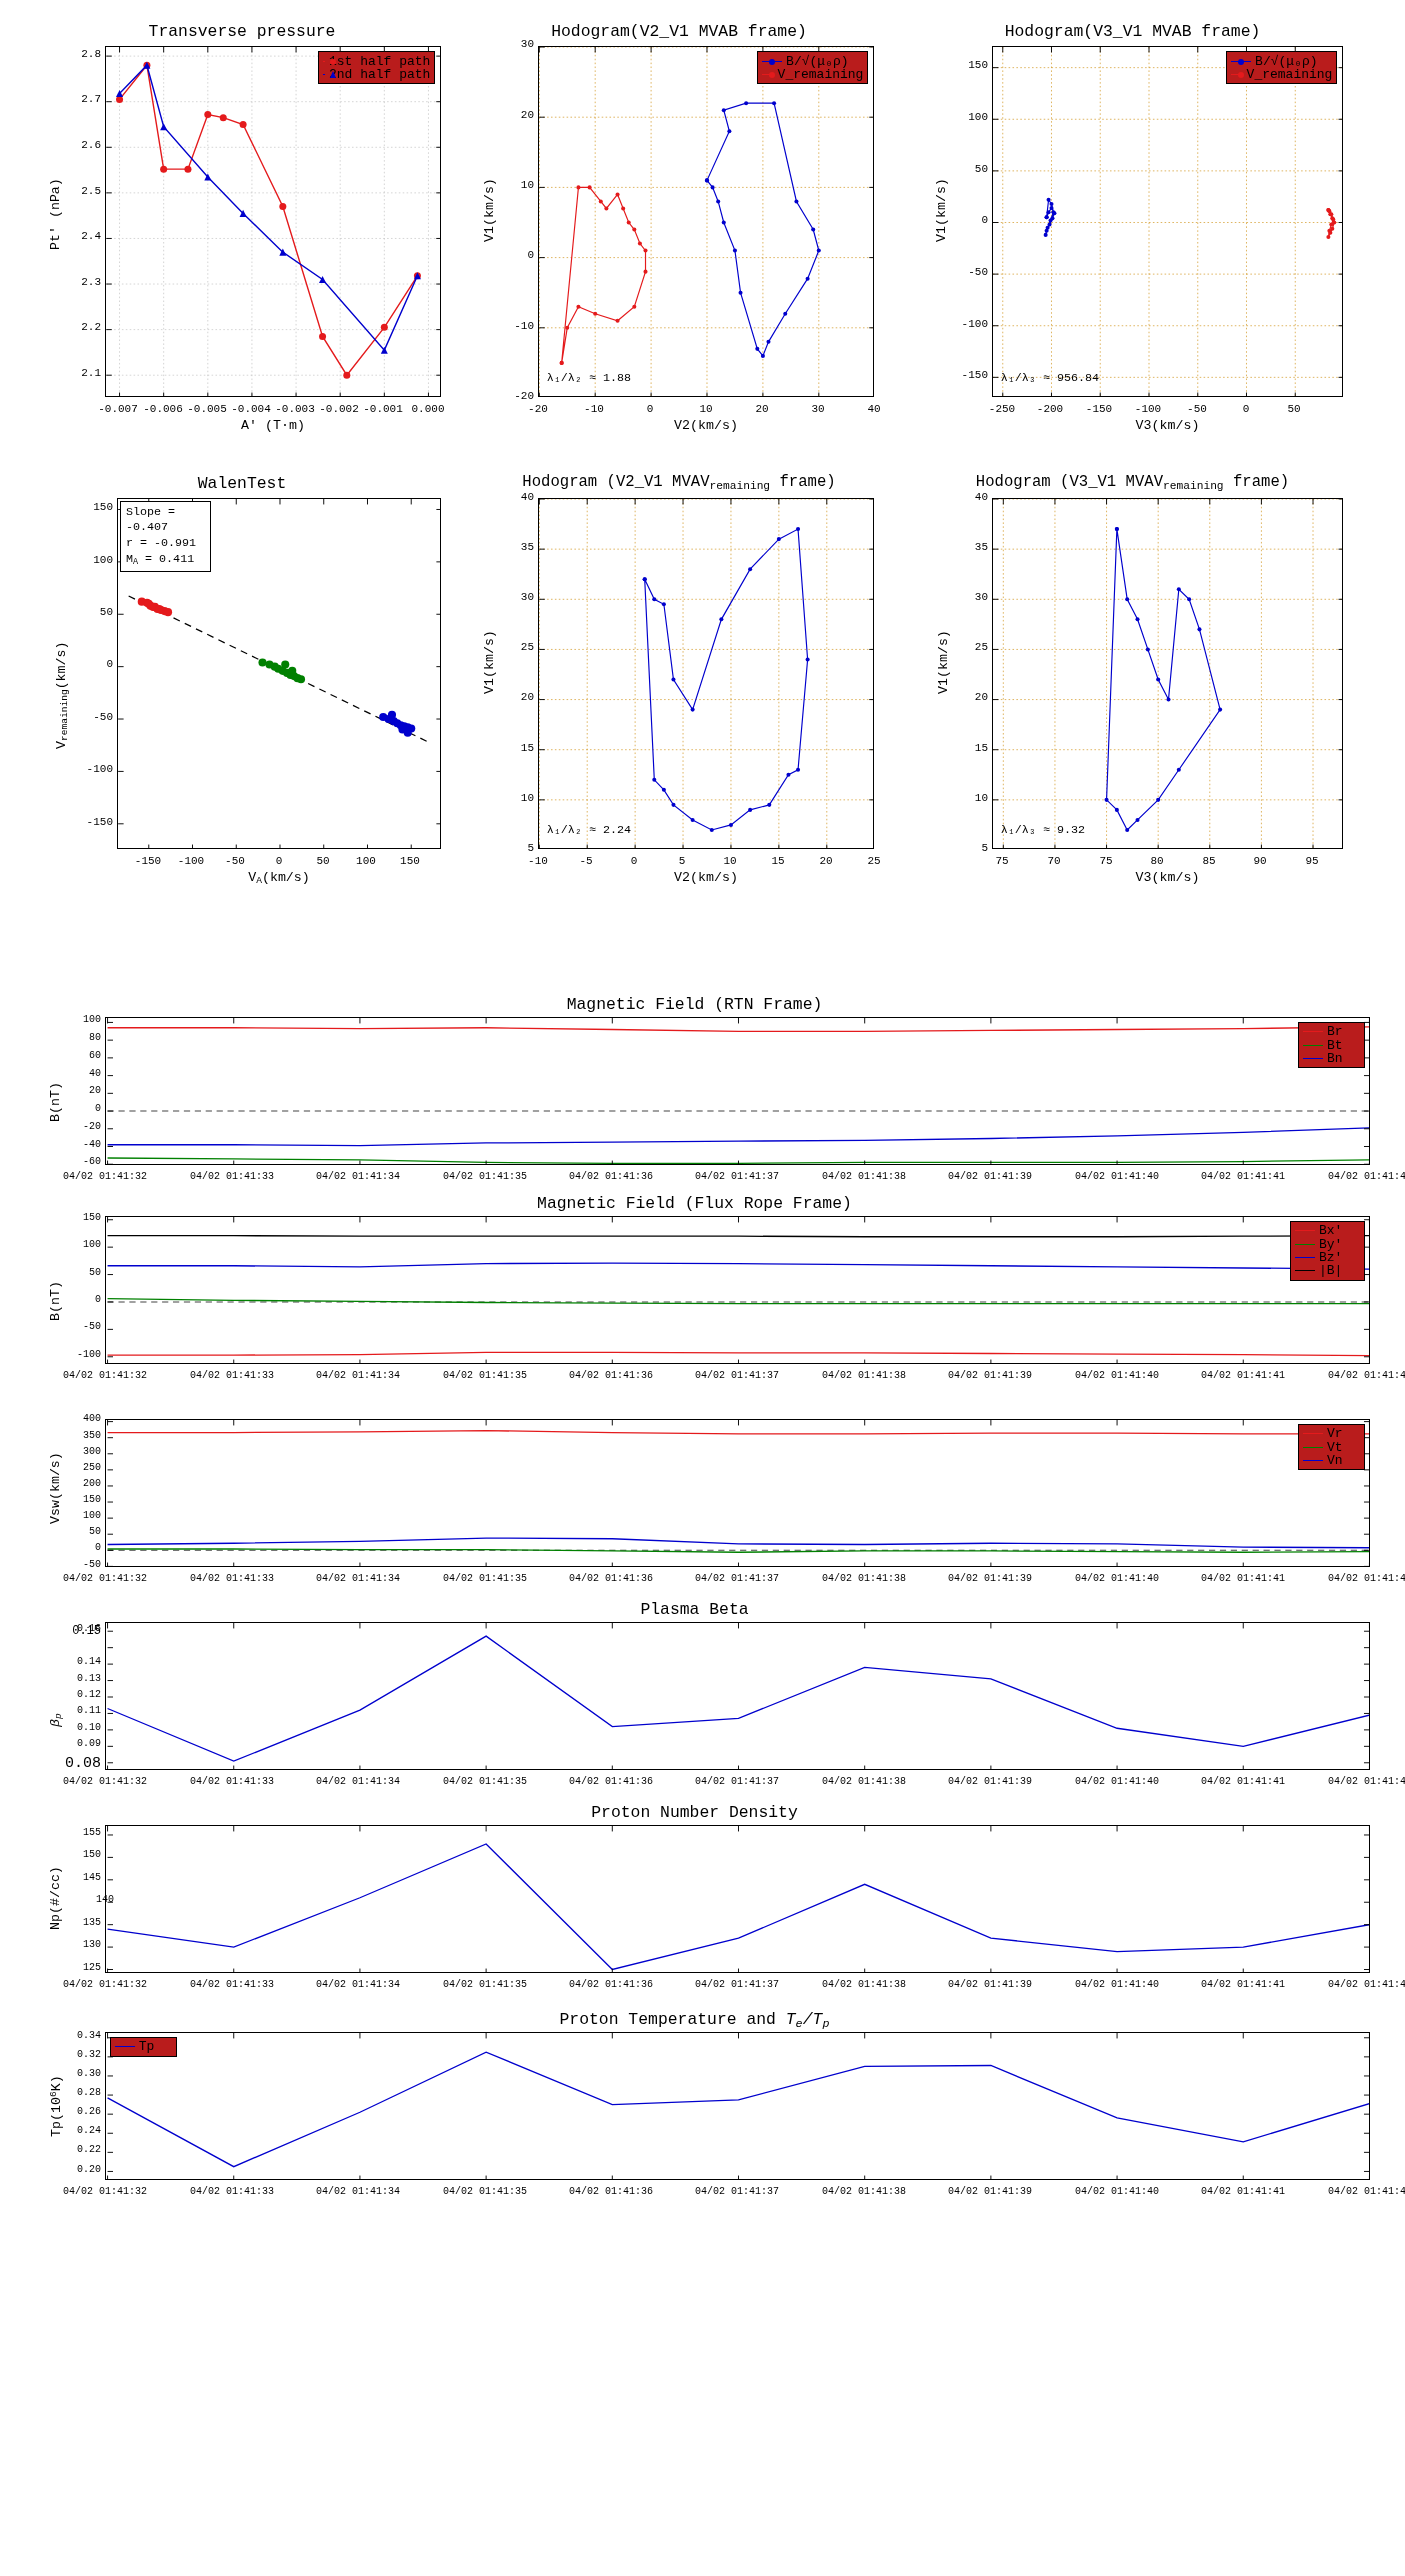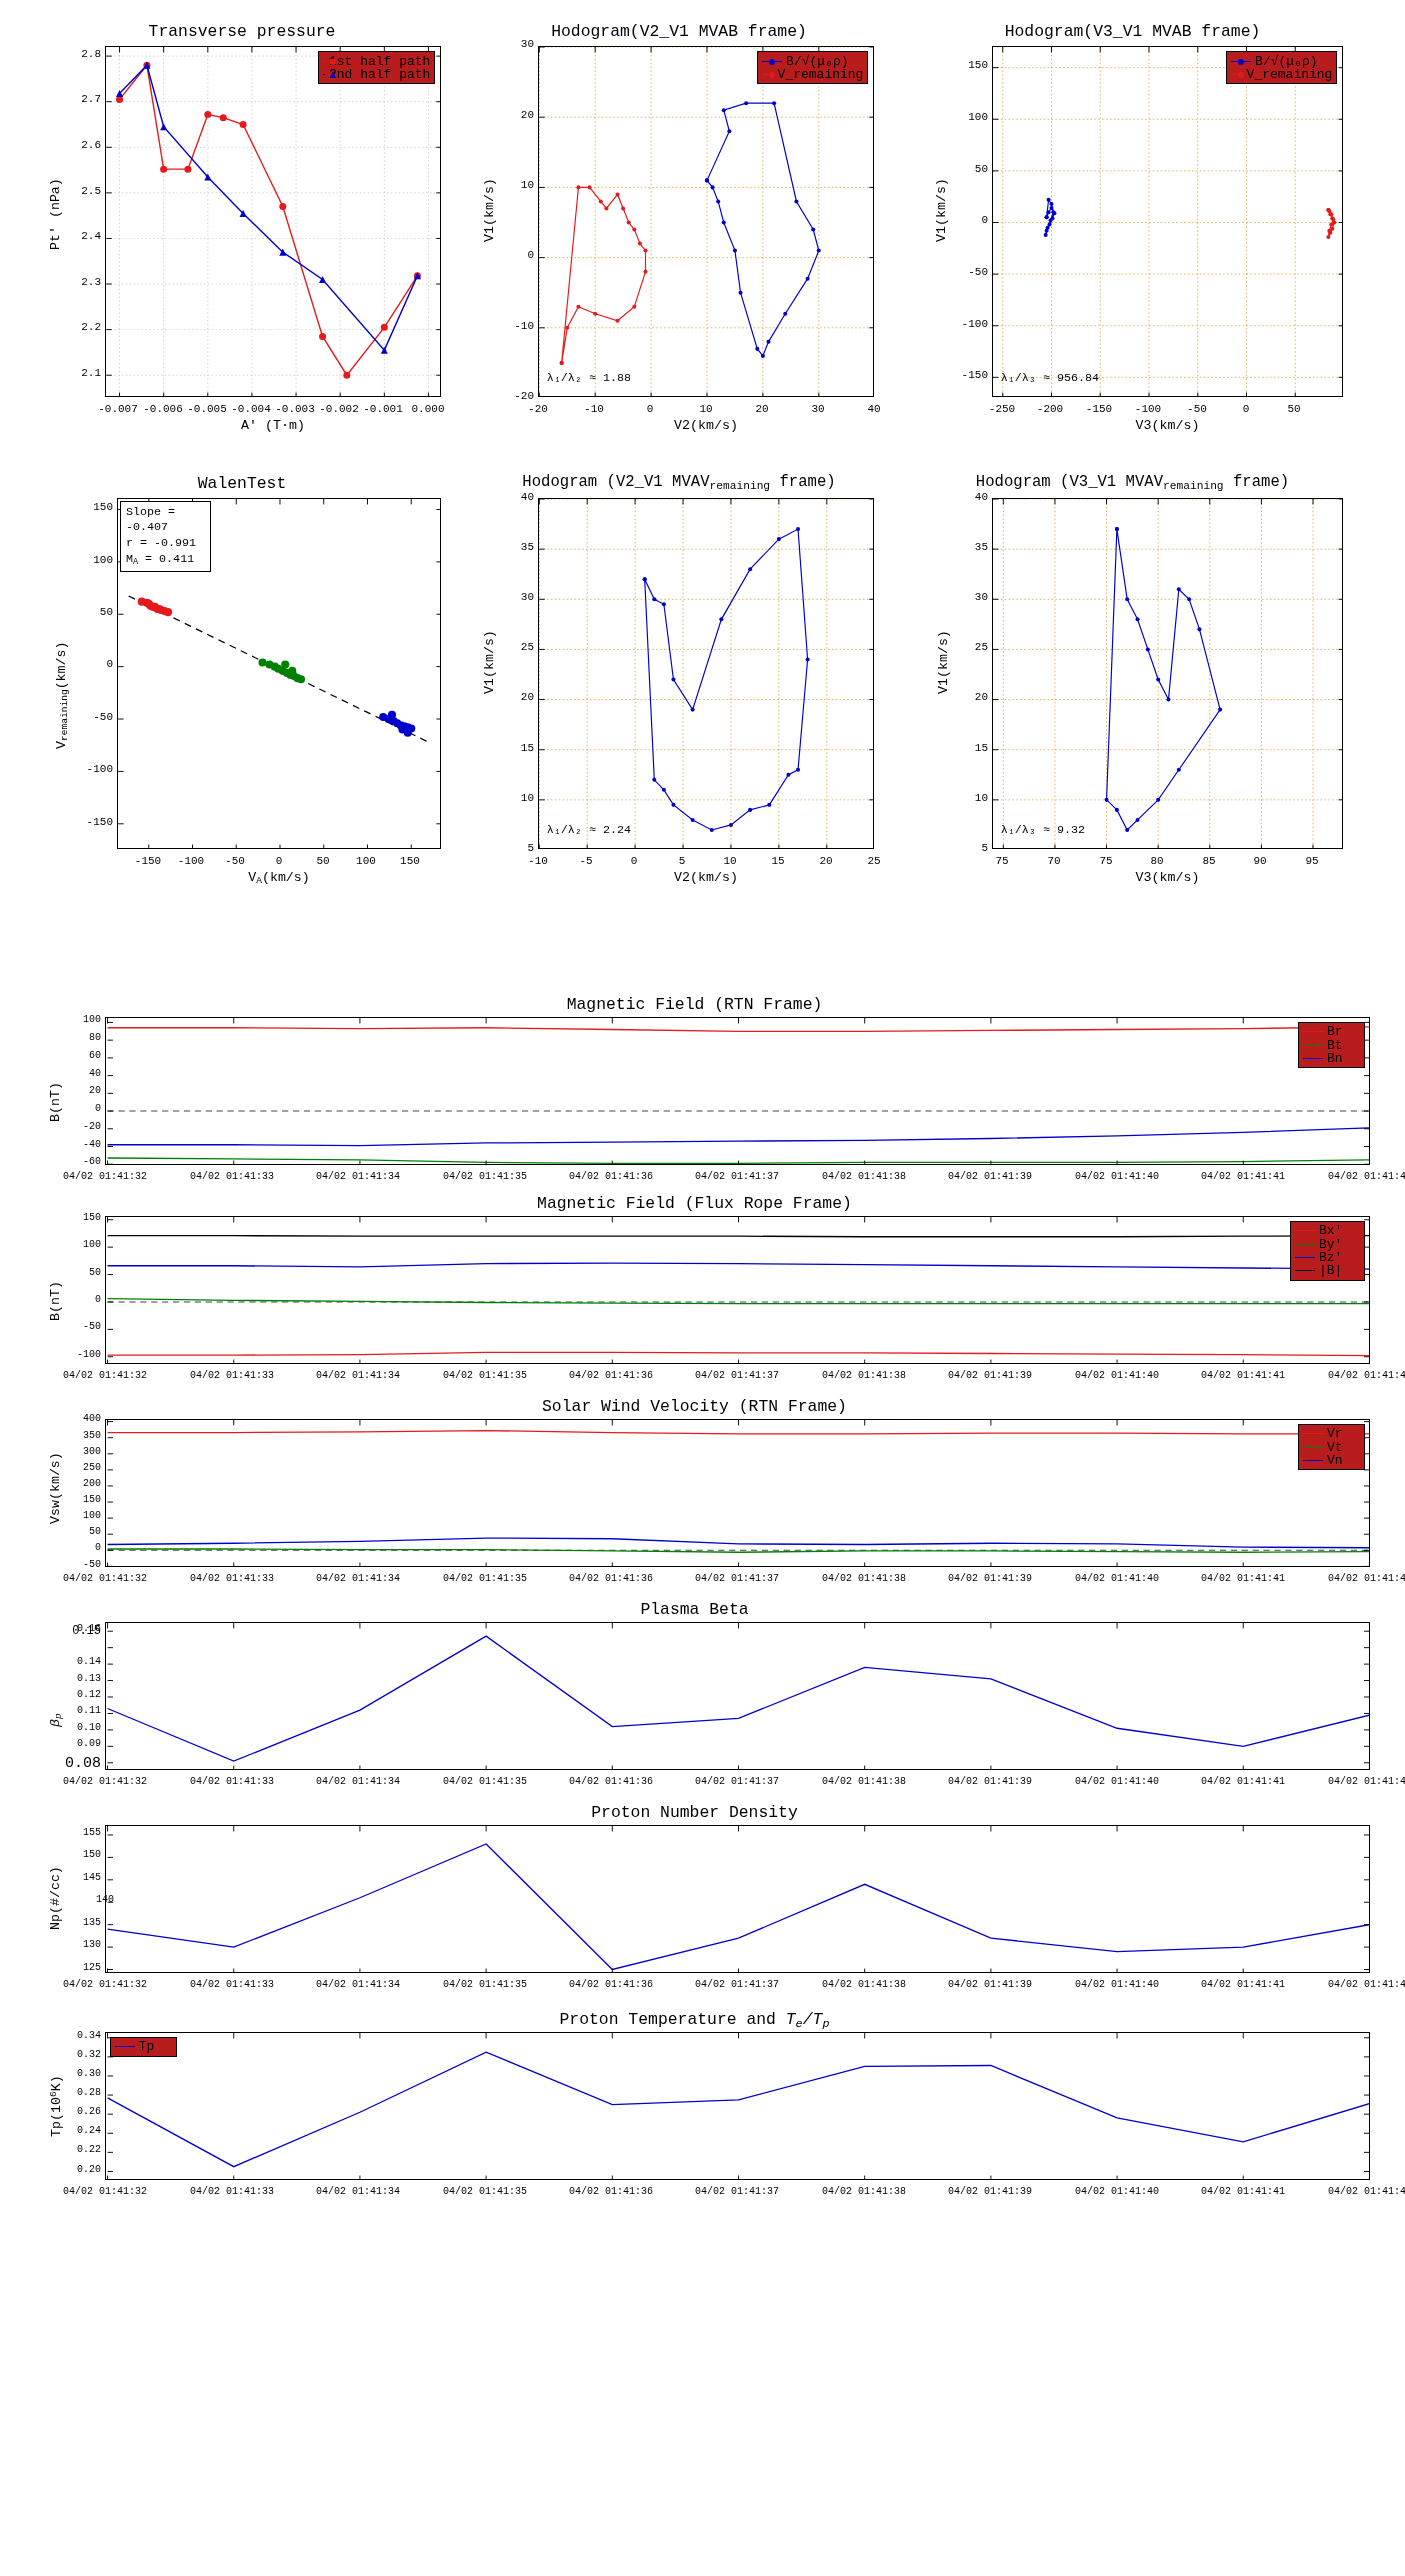--- a/index.html
+++ b/index.html
@@ -866,21 +866,20 @@
         <div>
           <div class="tickY" style="left: 29px; width: 41px; top: 155px; font-size: 10px;">-100</div>
           <div class="tickY" style="left: 29px; width: 41px; top: 127px; font-size: 10px;">-50</div>
           <div class="tickY" style="left: 29px; width: 41px; top: 100px; font-size: 10px;">0</div>
           <div class="tickY" style="left: 29px; width: 41px; top: 73px; font-size: 10px;">50</div>
           <div class="tickY" style="left: 29px; width: 41px; top: 45px; font-size: 10px;">100</div>
           <div class="tickY" style="left: 29px; width: 41px; top: 17.6px; font-size: 10px;">150</div>
         </div>
       </div>
       <div class="panel" style="left: 31px; top: 1397px; width: 1343px; height: 195px;">
-        <div class="ptitle" style="top: 0px; left: 0px; width: 1327px;">Solar Wind Velocity (RTN Frame)</div>
         <div class="plotbox" style="left: 74px; top: 22px; width: 1265px; height: 148px;">
           <svg width="1265" height="148" viewBox="0 0 1620 190">
             <g>
               <line x1="0" y1="167.2826086956522" x2="1620" y2="167.2826086956522" stroke="#444" stroke-width="1.4" stroke-dasharray="8,6"></line>
               <polyline points="0.00,16.11 162.00,16.11 324.00,15.28 486.00,13.63 648.00,16.11 810.00,17.76 972.00,17.76 1134.00,16.93 1296.00,16.93 1458.00,17.76 1620.00,17.76" fill="none" stroke="#e41a1c" stroke-width="1.7"></polyline>
               <polyline points="0.00,165.63 162.00,165.63 324.00,166.46 486.00,166.46 648.00,168.11 810.00,169.76 972.00,168.11 1134.00,168.11 1296.00,168.93 1458.00,169.76 1620.00,168.93" fill="none" stroke="#008000" stroke-width="1.7"></polyline>
               <polyline points="0.00,159.85 162.00,158.20 324.00,155.72 486.00,151.59 648.00,152.41 810.00,159.02 972.00,159.85 1134.00,158.20 1296.00,159.02 1458.00,163.15 1620.00,163.98" fill="none" stroke="#0000cd" stroke-width="1.7"></polyline>
               <line x1="0" y1="190" x2="0" y2="183" stroke="#000" stroke-width="1.2"></line>
               <line x1="0" y1="0" x2="0" y2="7" stroke="#000" stroke-width="1.2"></line>
               <line x1="162" y1="190" x2="162" y2="183" stroke="#000" stroke-width="1.2"></line>

